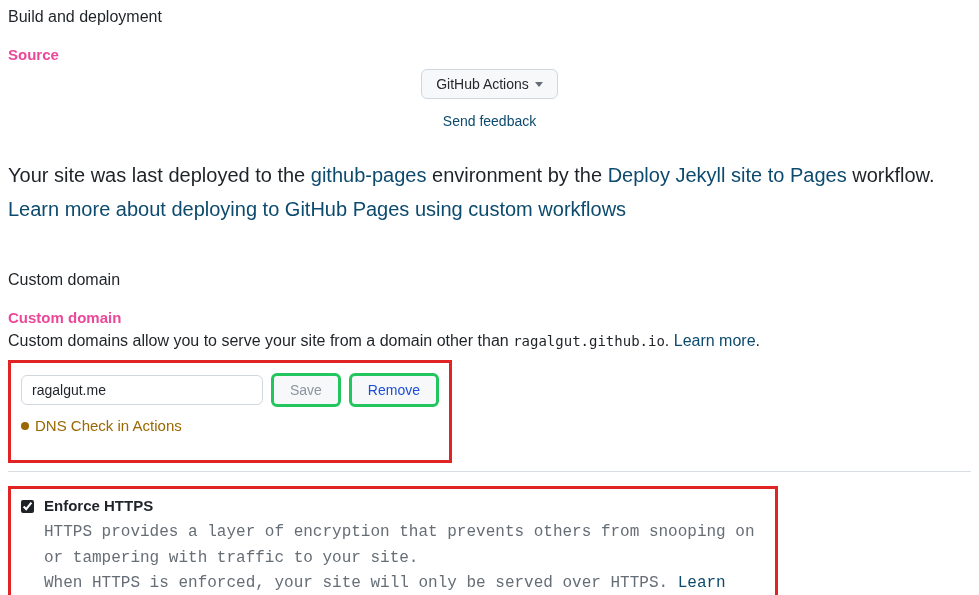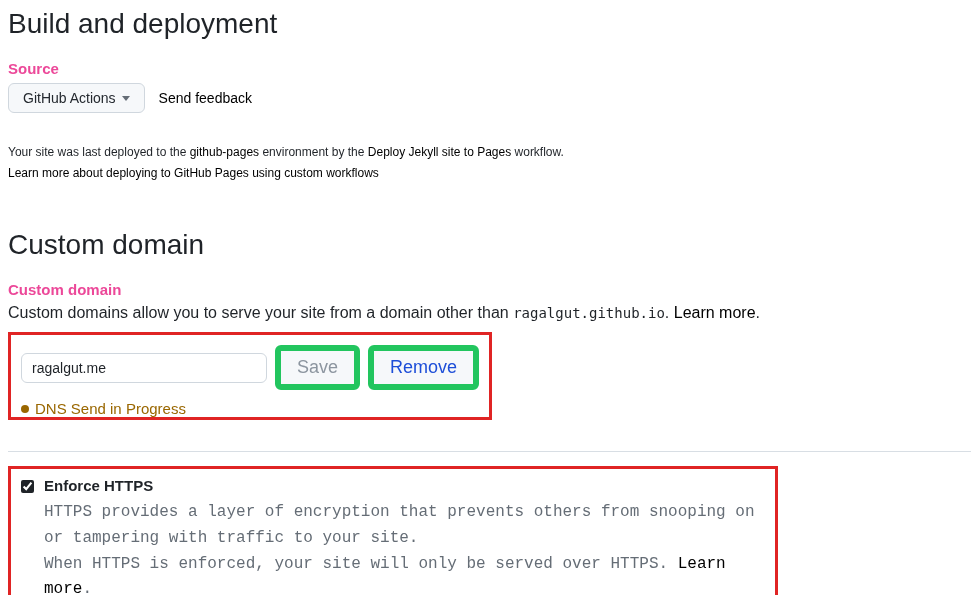--- a/index.html
+++ b/index.html
@@ -5,36 +5,37 @@
     * { box-sizing: border-box; margin: 0; padding: 0; }
     body {
       font-family: -apple-system, BlinkMacSystemFont, "Segoe UI", Helvetica, Arial, sans-serif;
       font-size: 14px;
       color: #1f2328;
       background: #ffffff;
       padding: 8px;
       width: 979px;
     }
     h2.section-title {
-      font-size: 28px;
+      font-size: 16px;
       font-weight: 400;
       color: #1f2328;
       margin-bottom: 20px;
     }
     .subhead {
       font-size: 15px;
       font-weight: 600;
       color: #ec4899;
       margin-bottom: 6px;
     }
     .source-row {
       display: flex;
       align-items: center;
       gap: 14px;
       margin-bottom: 30px;
+      flex-direction: column;
     }
     .dropdown-button {
       display: inline-flex;
       align-items: center;
       gap: 6px;
       padding: 6px 14px;
       font-size: 14px;
       font-weight: 500;
       color: #24292f;
       background: #f6f8fa;
@@ -43,64 +44,64 @@
       cursor: pointer;
     }
     .dropdown-button .caret {
       width: 0;
       height: 0;
       border-left: 4px solid transparent;
       border-right: 4px solid transparent;
       border-top: 5px solid #656d76;
     }
     a.link {
-      color: #000000;
+      color: #0c4a6e;
       text-decoration: none;
       cursor: pointer;
     }
     .body-text {
-      font-size: 12px;
+      font-size: 20px;
       color: #1f2328;
       line-height: 1.6;
       margin-bottom: 2px;
     }
     .spacer-lg { height: 44px; }
     .sub-desc {
       font-size: 16px;
       color: #1f2328;
       margin-bottom: 10px;
     }
     code.mono {
       font-family: ui-monospace, SFMono-Regular, "SF Mono", Menlo, Consolas, monospace;
       font-size: 14px;
     }
     .highlight-box {
       border: 3px solid #e02424;
-      padding: 10px 10px 0 10px;
-      width: 484px;
-      margin-bottom: 31px;
+      padding: 10px 10px 26px 10px;
+      width: 444px;
+      margin-bottom: 8px;
     }
     .domain-row {
       display: flex;
       gap: 8px;
       align-items: center;
     }
     input.text-input {
       font-size: 14px;
       padding: 6px 10px;
       border: 1px solid #d0d7de;
       border-radius: 6px;
       width: 252px;
       color: #1f2328;
       background: #ffffff;
     }
     button.btn {
-      font-size: 18px;
+      font-size: 14px;
       padding: 6px 16px;
-      border: 6px solid #22c55e;
+      border: 3px solid #22c55e;
       border-radius: 6px;
       background: #f6f8fa;
       cursor: pointer;
       font-weight: 500;
     }
     button.btn-save {
       color: #8c959f;
     }
     button.btn-remove {
       color: #1d4ed8;
@@ -189,21 +190,21 @@
 </p>
 
 <div class="highlight-box">
   <div class="domain-row">
     <input type="text" class="text-input" value="ragalgut.me" style="">
     <button class="btn btn-save">Save</button>
     <button class="btn btn-remove">Remove</button>
   </div>
   <div class="status-row">
     <span class="status-dot"></span>
-    <span class="status-text">DNS Send in Progress</span>
+    <span class="status-text">DNS Check in Actions</span>
   </div>
 </div>
 
 <hr class="divider">
 
 <div class="enforce-box">
   <div class="enforce-row">
     <input type="checkbox" checked="" style="">
     <div>
       <div class="enforce-label">Enforce HTTPS</div>

